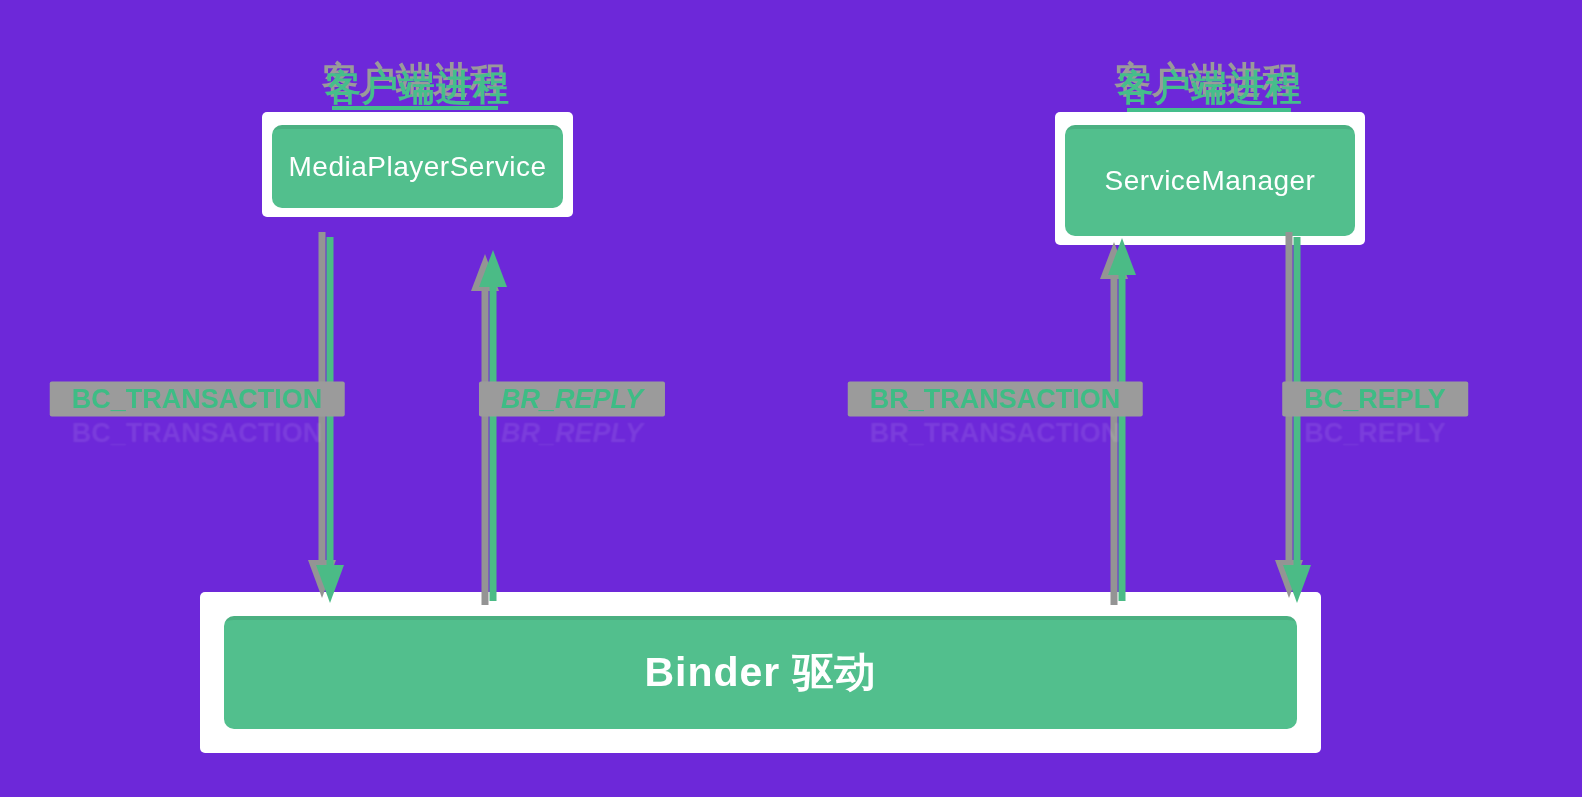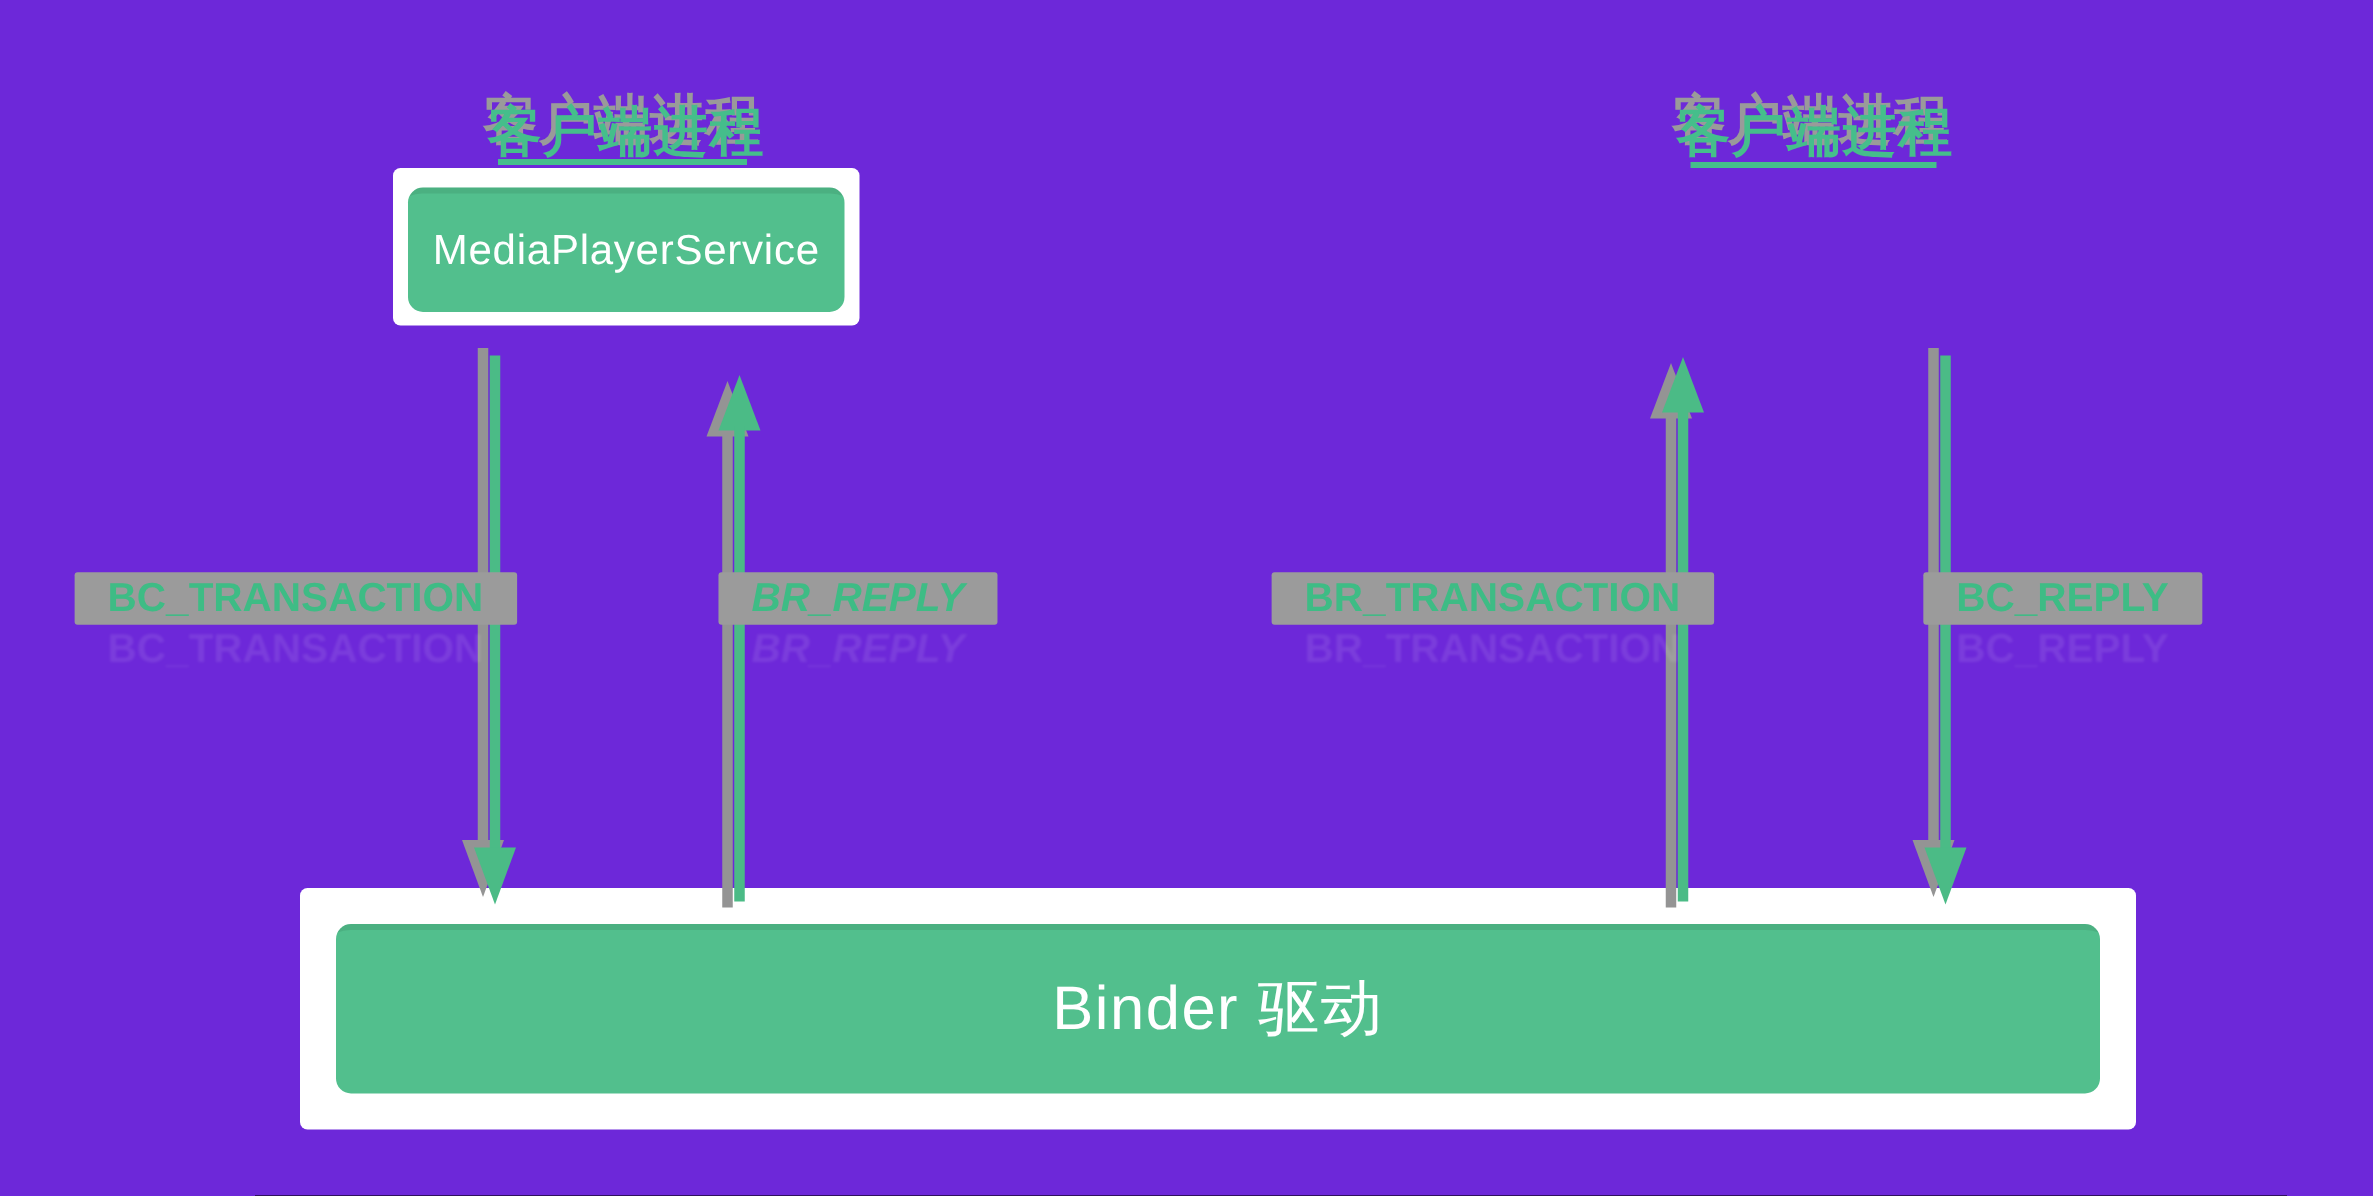--- a/index.html
+++ b/index.html
@@ -27,21 +27,21 @@
     background: #52BF8D;
     border-radius: 10px;
     display: flex;
     align-items: center;
     justify-content: center;
     color: #ffffff;
     box-shadow: inset 0 18px 0 -14px rgba(0,0,0,0.08);
   }
   #box-mps    { left: 262px;  top: 112px; width: 311px;  height: 105px; }
   #box-sm     { left: 1055px; top: 112px; width: 310px;  height: 133px; }
-  #box-binder { left: 200px;  top: 592px; width: 1224px; height: 161px; padding: 24px; }
+  #box-binder { left: 200px;  top: 592px; width: 1121px; height: 161px; padding: 24px; font-weight: bold; }
   .proc-text   { font-size: 28px; letter-spacing: 0.5px; }
   .binder-text { font-size: 41px; letter-spacing: 1px; }
 
   
   .proc-caption {
     position: absolute;
     text-align: center;
     font-size: 36px;
     font-weight: bold;
     color: #45BE8B;
@@ -99,20 +99,25 @@
 
   <div class="proc-caption" id="caption-server">客户端进程</div>
   <div class="caption-underline" id="underline-server"></div>
 
   <div class="proc-box" id="box-mps">
     <div class="box-inner">
       <span class="proc-text">MediaPlayerService</span>
     </div>
   </div>
 
+  <div class="proc-box" id="box-sm">
+    <div class="box-inner">
+      <span class="proc-text">ServiceManager</span>
+    </div>
+  </div>
 
   <div class="proc-box" id="box-binder">
     <div class="box-inner">
       <span class="binder-text">Binder 驱动</span>
     </div>
   </div>
 
   <div class="arrow" id="arrow-bc-transaction">
     <svg width="60" height="366">
       <g fill="#949494" transform="translate(-8,-5)">

